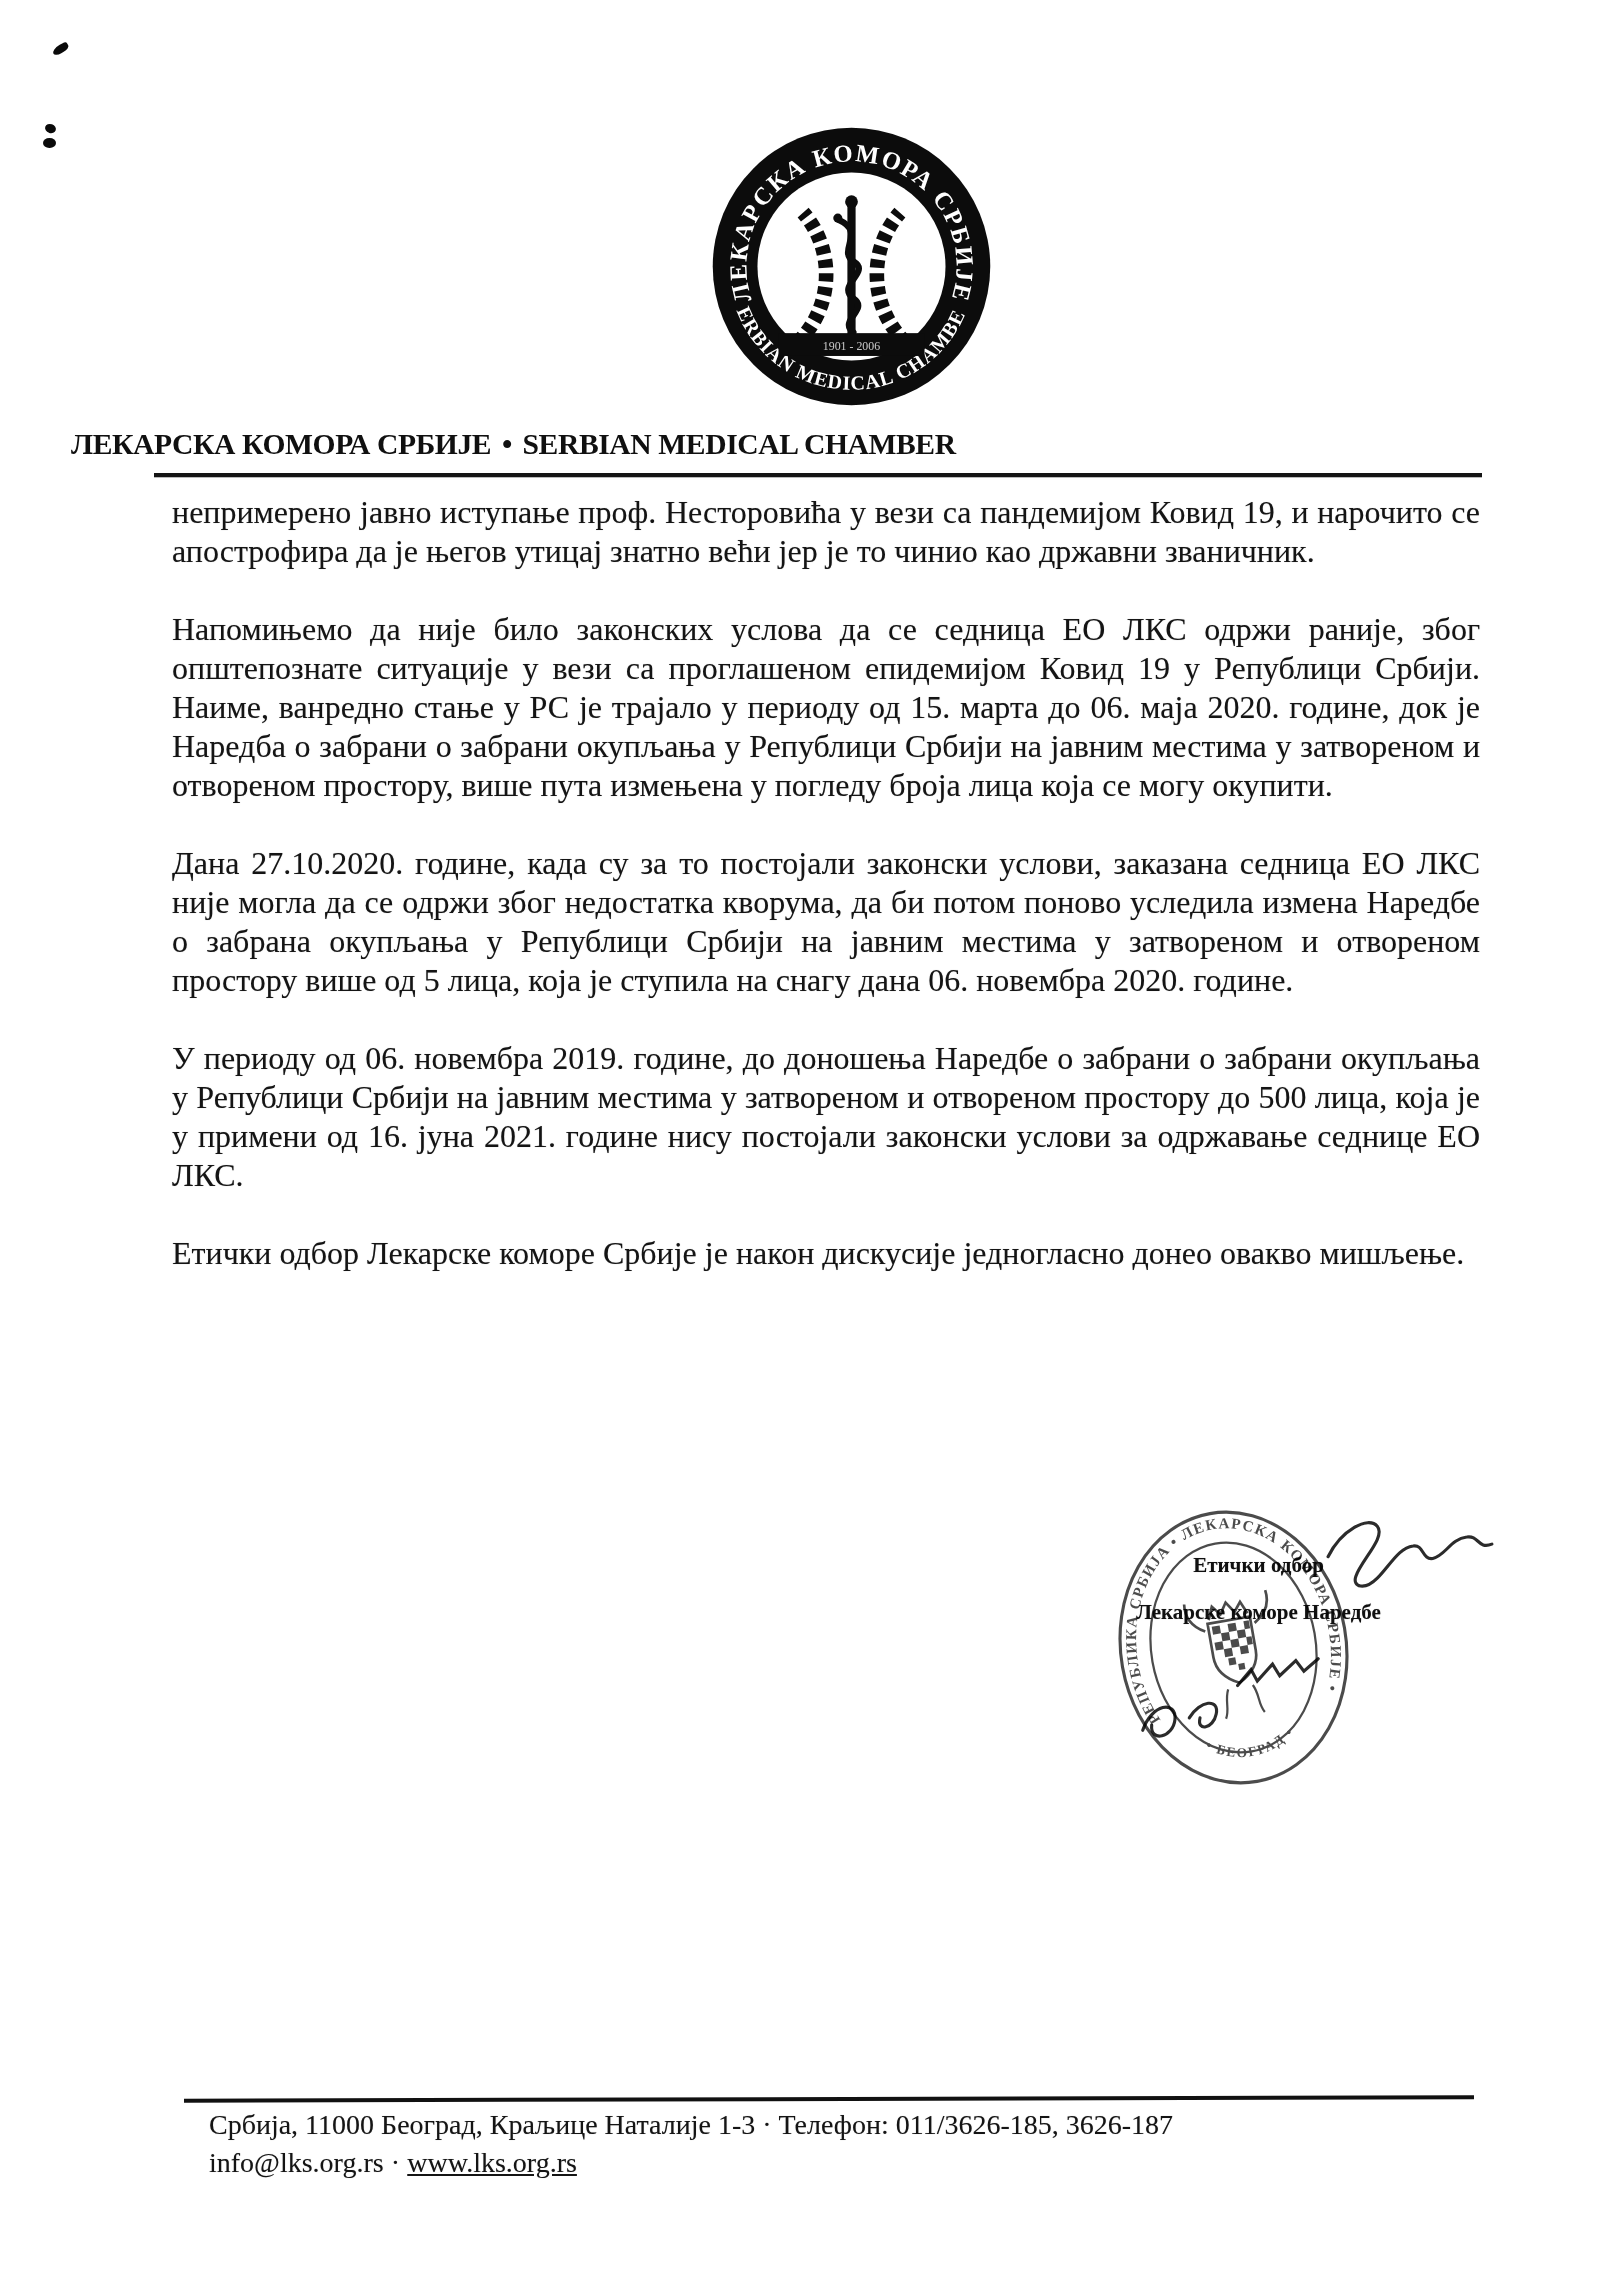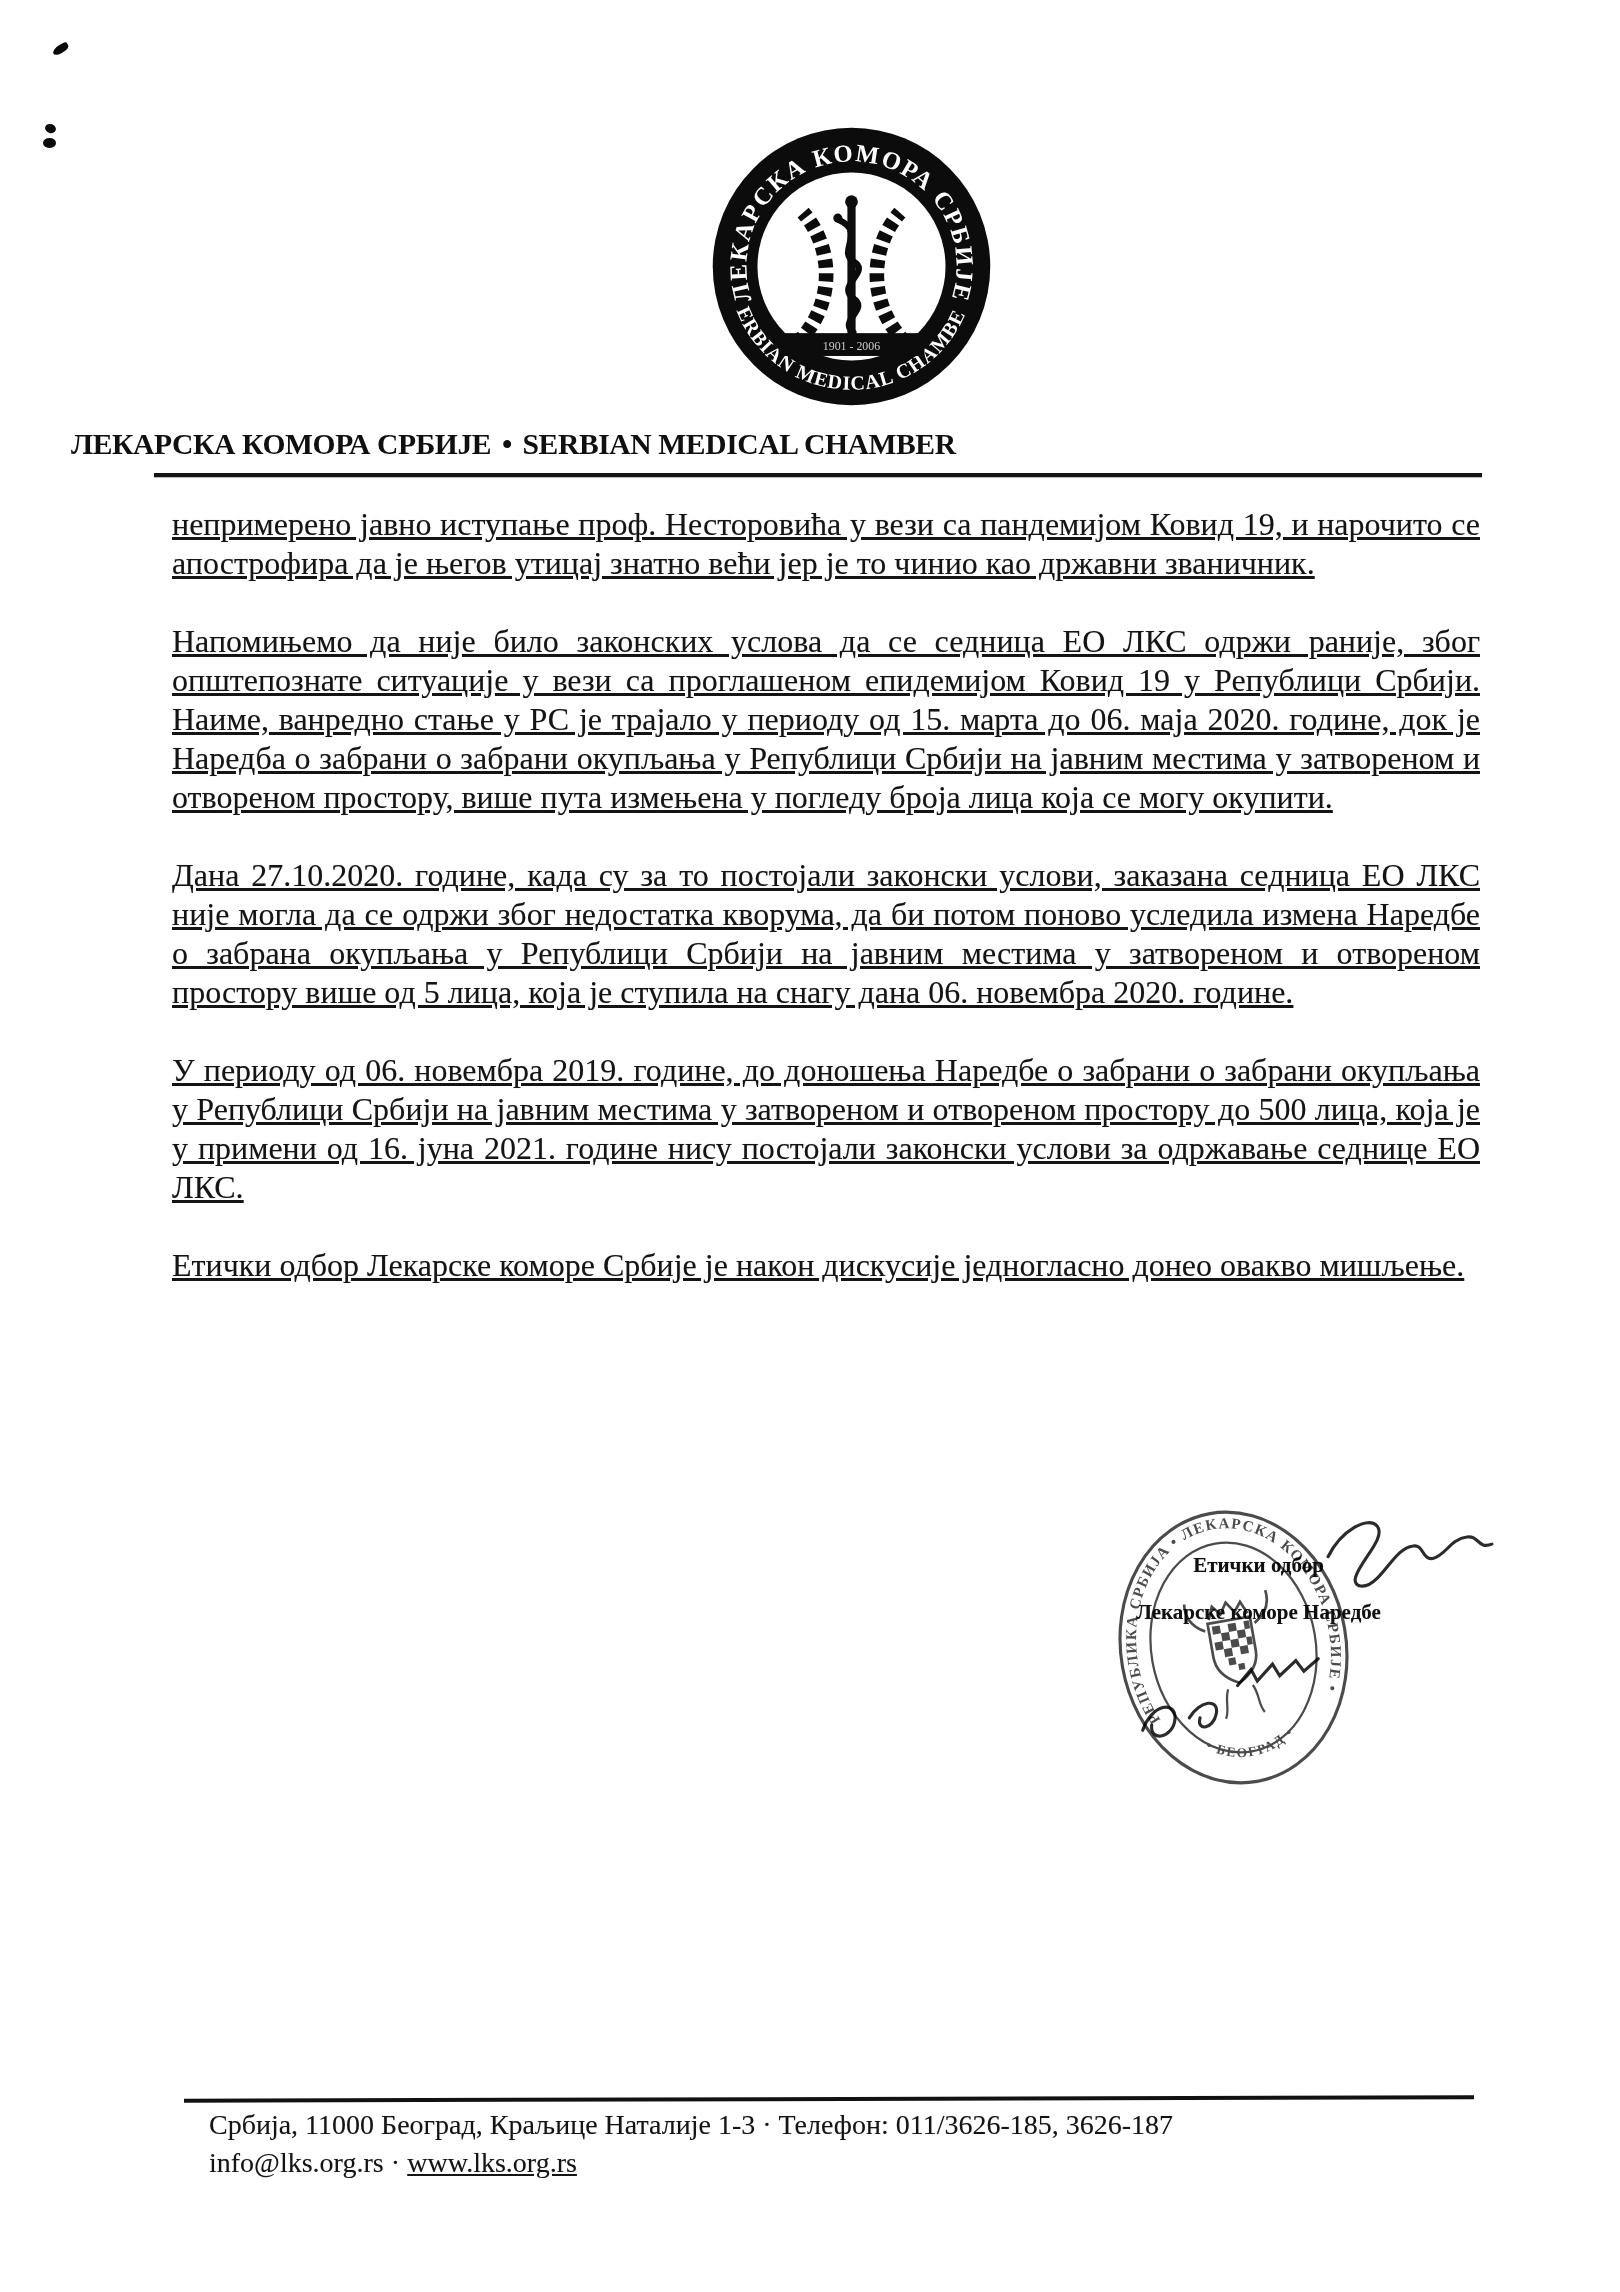--- a/index.html
+++ b/index.html
@@ -35,21 +35,21 @@
   .top-rule {
     position: absolute; left: 154px; top: 473px; width: 1328px; height: 3.6px;
     background: #141414; box-shadow: 0 0.9px 0 rgba(0,0,0,0.3);
   }
 
   .body-col {
     position: absolute; left: 172px; top: 489px; width: 1308px;
     font-size: 32px; line-height: 39px; text-align: justify;
     color: #141414; text-shadow: 0 0 0.9px rgba(20,20,20,0.35);
   }
-  .body-col p { margin: 16px 0 39px 0; text-decoration: underline; }
+  .body-col p { margin: 4px 0 39px 0; }
   .oneline { white-space: nowrap; }
 
   .signature {
     position: absolute; left: 999px; top: 1542px; width: 519px;
     text-align: center; font-weight: bold; font-size: 21px; line-height: 47px;
     color: #101010; text-shadow: 0 0 0.9px rgba(20,20,20,0.35);
   }
   .signature div { white-space: nowrap; }
 
   .squiggles {

